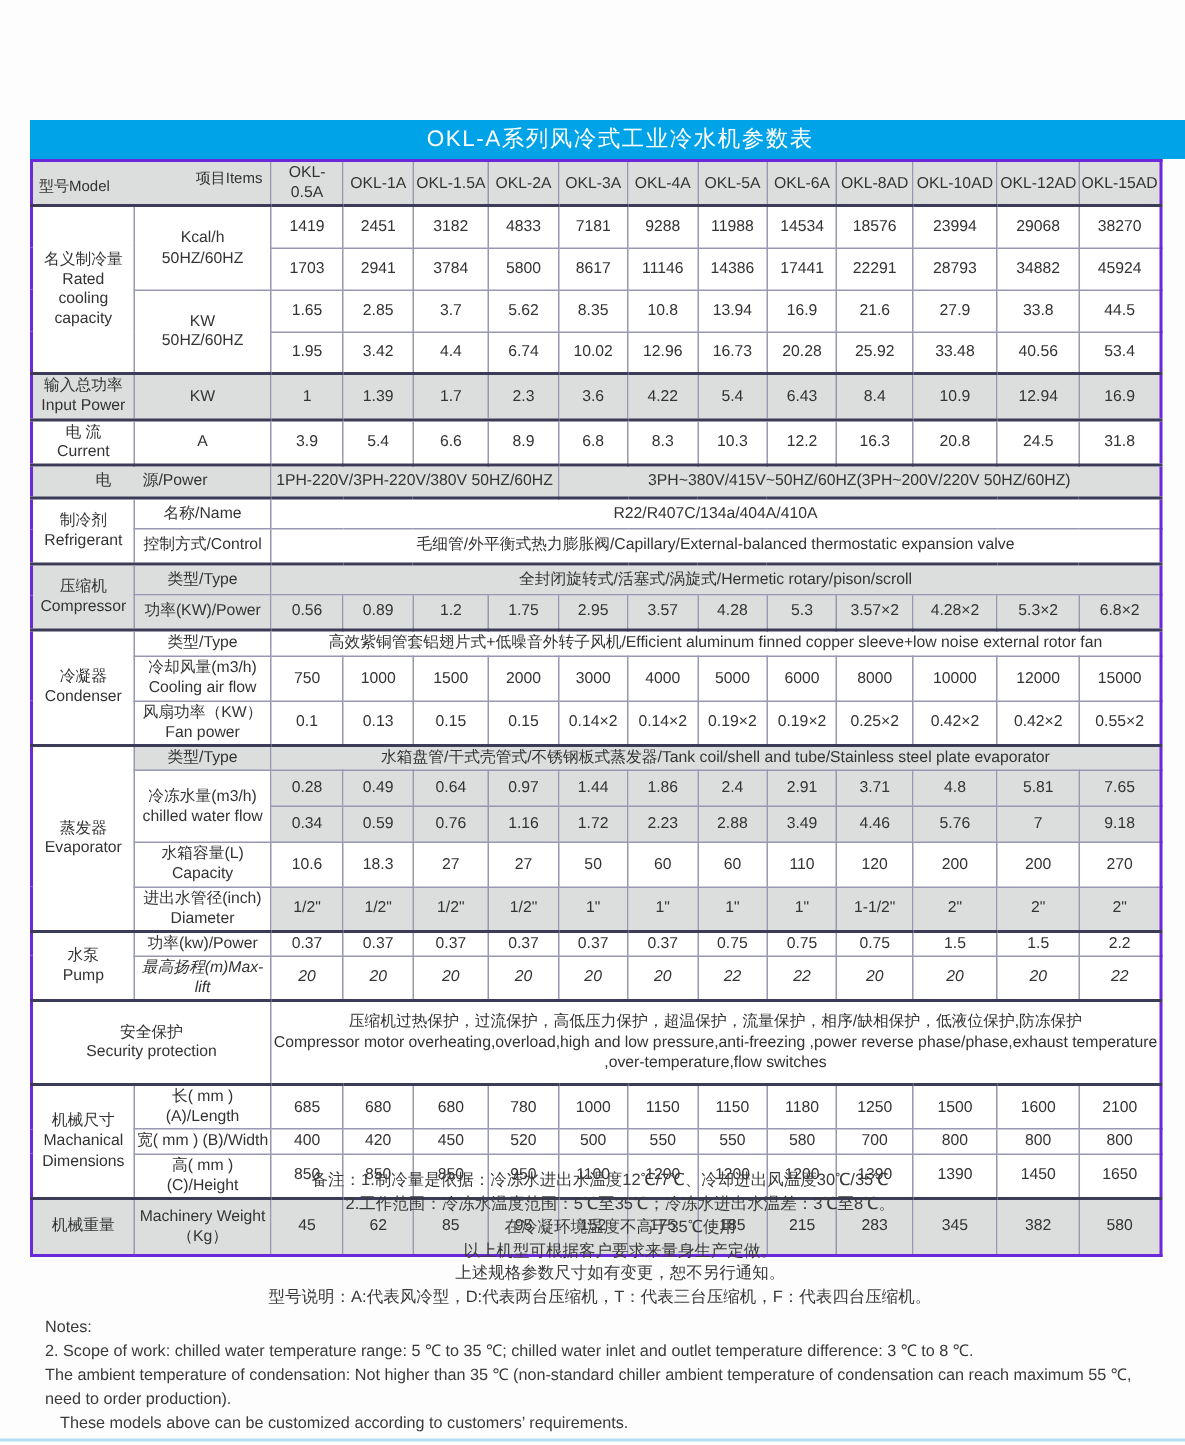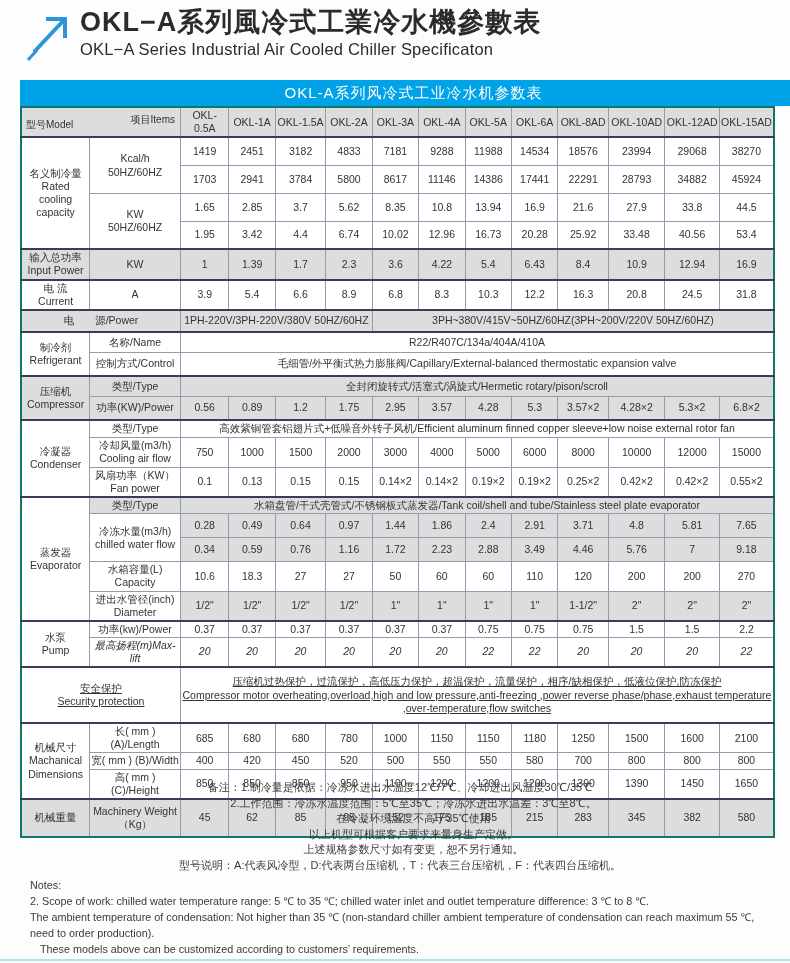--- a/index.html
+++ b/index.html
@@ -12,21 +12,21 @@
   .logo { width:52px; height:52px; margin-top:4px; }
   .titles { margin-left:4px; }
   .title-zh { font-size:27px; font-weight:600; color:#2b2b2b; letter-spacing:1px; line-height:32px; }
   .title-en { font-size:16.5px; font-weight:500; color:#2b2b2b; letter-spacing:0.2px; line-height:22px; }
 
   
   .table-wrap { position:absolute; left:20px; top:80px; width:787px; }
   .banner { height:26px; background:#00a3e8; color:#fff; text-align:center;
             line-height:26px; font-size:15px; letter-spacing:1px; font-weight:500; }
   table.spec { width:755px; border-collapse:collapse; table-layout:fixed;
-               border:2px solid #0f766e; }
+               border:2px solid #6d28d9; }
   table.spec td { border:1px solid #9898b2; text-align:center; vertical-align:middle;
                   font-size:10.5px; line-height:1.25; padding:1px 1px; white-space:pre-line;
                   color:#333; background:#fff; overflow:hidden; }
   table.spec tr.sep td { border-top:2px solid #3c3c58; }
   td.sh { background:#dcdddd !important; }
   td.g { font-size:10.5px; }
   td.i { font-size:10px; }
   td.v { font-size:10.5px; }
   td.sec { text-align:left; padding:3px 6px; font-size:10.5px; line-height:1.45; }
   td.corner { position:relative; padding:0;
@@ -43,33 +43,20 @@
   .ind1 { padding-left:27px; }
   .ind2 { padding-left:10px; }
 
   .bottom-line { position:absolute; left:0; bottom:2px; width:790px; height:2px; background:#b5e0f4; }
 </style>
 </head>
 <body>
 
 <div class="page">
 
-  <div class="header-block">
-    <div class="logo">
-      <svg width="52" height="52" viewBox="0 0 52 52">
-        <path d="M10 42 L40 10" stroke="#2a95d8" stroke-width="4" fill="none"></path>
-        <path d="M22 9 L41 9 L41 28" stroke="#2a95d8" stroke-width="4" fill="none"></path>
-        <path d="M4 50 L13 40" stroke="#2a95d8" stroke-width="3" fill="none"></path>
-      </svg>
-    </div>
-    <div class="titles">
-      <div class="title-zh">OKL−A系列風冷式工業冷水機參數表</div>
-      <div class="title-en">OKL−A Series Industrial Air Cooled Chiller Specificaton</div>
-    </div>
-  </div>
 
   <div class="table-wrap">
     <div class="banner">OKL-A系列风冷式工业冷水机参数表</div>
     <table class="spec">
       <colgroup>
           <col style="width: 68px;">
           <col style="width: 90px;">
           <col style="width: 48px;">
           <col style="width: 46px;">
           <col style="width: 50px;">
@@ -364,21 +351,21 @@
             <td class="v">20</td>
             <td class="v">20</td>
             <td class="v">20</td>
             <td class="v">22</td>
             <td class="v">22</td>
             <td class="v">20</td>
             <td class="v">20</td>
             <td class="v">20</td>
             <td class="v">22</td>
           </tr>
-          <tr class="sep" style="height: 56px; text-decoration: underline;">
+          <tr class="sep" style="height: 56px;">
             <td colspan="2" class="g">安全保护
 Security protection</td>
             <td colspan="12" class="sec">压缩机过热保护，过流保护，高低压力保护，超温保护，流量保护，相序/缺相保护，低液位保护,防冻保护
 Compressor motor overheating,overload,high and low pressure,anti-freezing ,power reverse phase/phase,exhaust temperature ,over-temperature,flow switches</td>
           </tr>
           <tr class="sep" style="height: 16px;">
             <td rowspan="3" class="g">机械尺寸
 Machanical
 Dimensions</td>
             <td class="i">长( mm ) (A)/Length</td>

